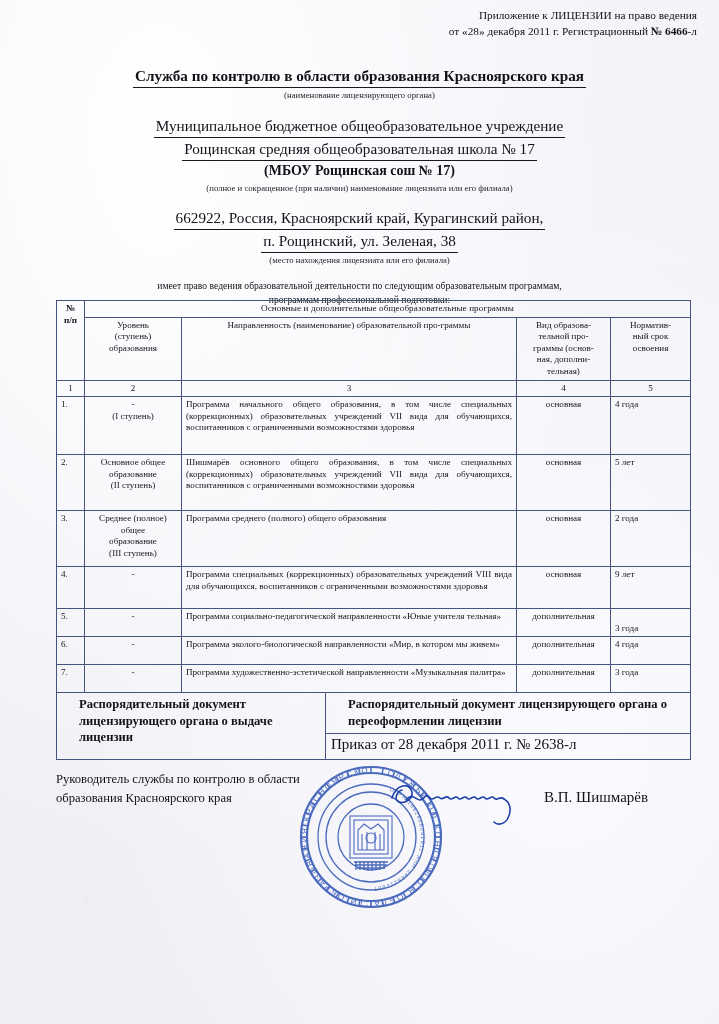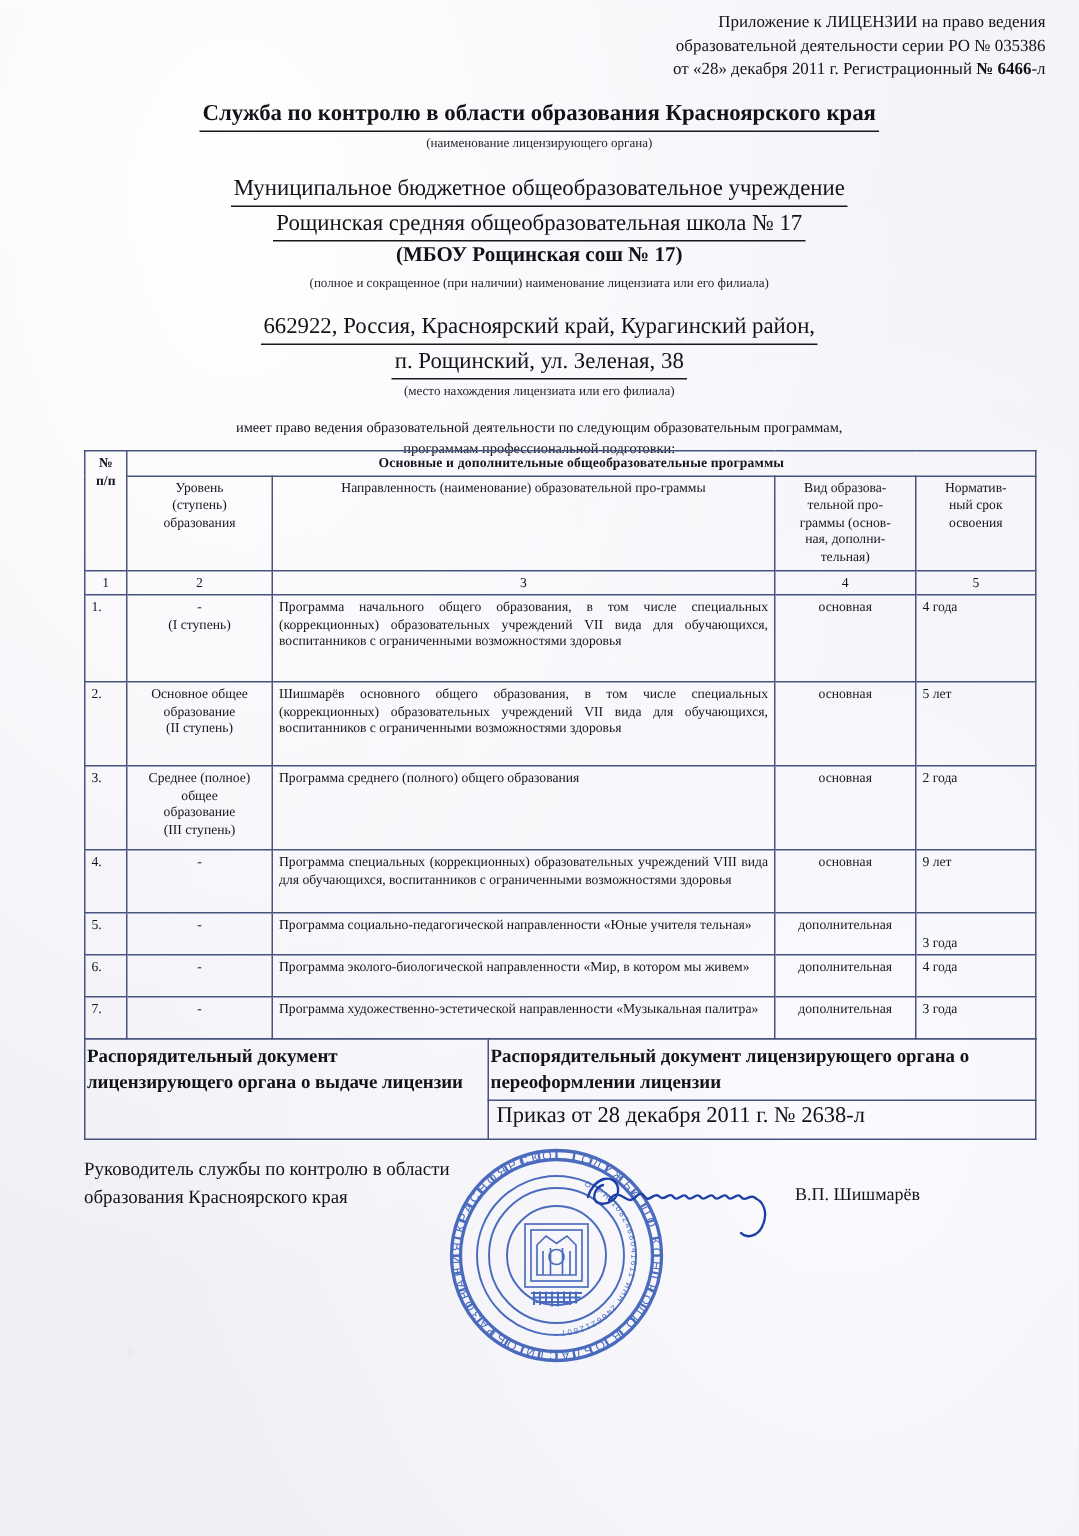--- a/index.html
+++ b/index.html
@@ -107,21 +107,21 @@
   table.lic td, table.lic th {
     border: 1.05px solid #46547f;
     padding: 2px 4px;
     vertical-align: top;
     font-size: 9.1px;
     line-height: 11.6px;
     color: #141420;
   }
   th.banner {
     font-size: 14.4px;
-    font-weight: bold;
+    font-weight: normal;
     text-align: center;
     vertical-align: middle;
     padding: 3px 0 4px;
     letter-spacing: .1px;
   }
   th.numhead {
     font-size: 11.6px;
     font-weight: bold;
     text-align: center;
     vertical-align: top;
@@ -179,44 +179,44 @@
     margin-top: -1px;
   }
   .foot td {
     border: 1.05px solid #46547f;
     vertical-align: top;
   }
   .foot .fh {
     font-size: 12.6px;
     font-weight: bold;
     line-height: 16.5px;
-    padding: 3px 1px 4px;
+    padding: 3px 22px 4px;
     text-align: left;
   }
   .foot .fval {
     font-size: 15px;
     line-height: 14px;
     padding: 3px 5px 4px;
     height: 18px;
   }
 
   
   .sig {
     position: absolute;
     left: 56px;
     top: 770px;
     font-size: 12.6px;
     line-height: 18.5px;
     width: 330px;
   }
   .sig-name {
     position: absolute;
-    left: 530px;
+    left: 544px;
     top: 789px;
-    font-size: 12px;
+    font-size: 15px;
   }
 
   
   .seal {
     position: absolute;
     left: 292px;
     top: 758px;
     width: 158px;
     height: 158px;
     pointer-events: none;
@@ -235,21 +235,20 @@
 </head>
 <body>
 
 <div class="paper"></div>
 <div class="noise"></div>
 
 <div class="content">
 
   <div class="doc-header">
     <div>Приложение к ЛИЦЕНЗИИ на право ведения</div>
-    <div>образовательной деятельности серии РО № 035386</div>
     <div><span>от «28» декабря 2011 г. Регистрационный </span><span class="bold">№ 6466</span><span>-л</span></div>
   </div>
 
   <div class="titles">
     <div><span class="t-main">Служба по контролю в области образования Красноярского края</span></div>
     <div class="t-caption">(наименование лицензирующего органа)</div>
 
     <div class="gap-a"></div>
 
     <div><span class="t-line2">Муниципальное бюджетное общеобразовательное учреждение</span></div>

